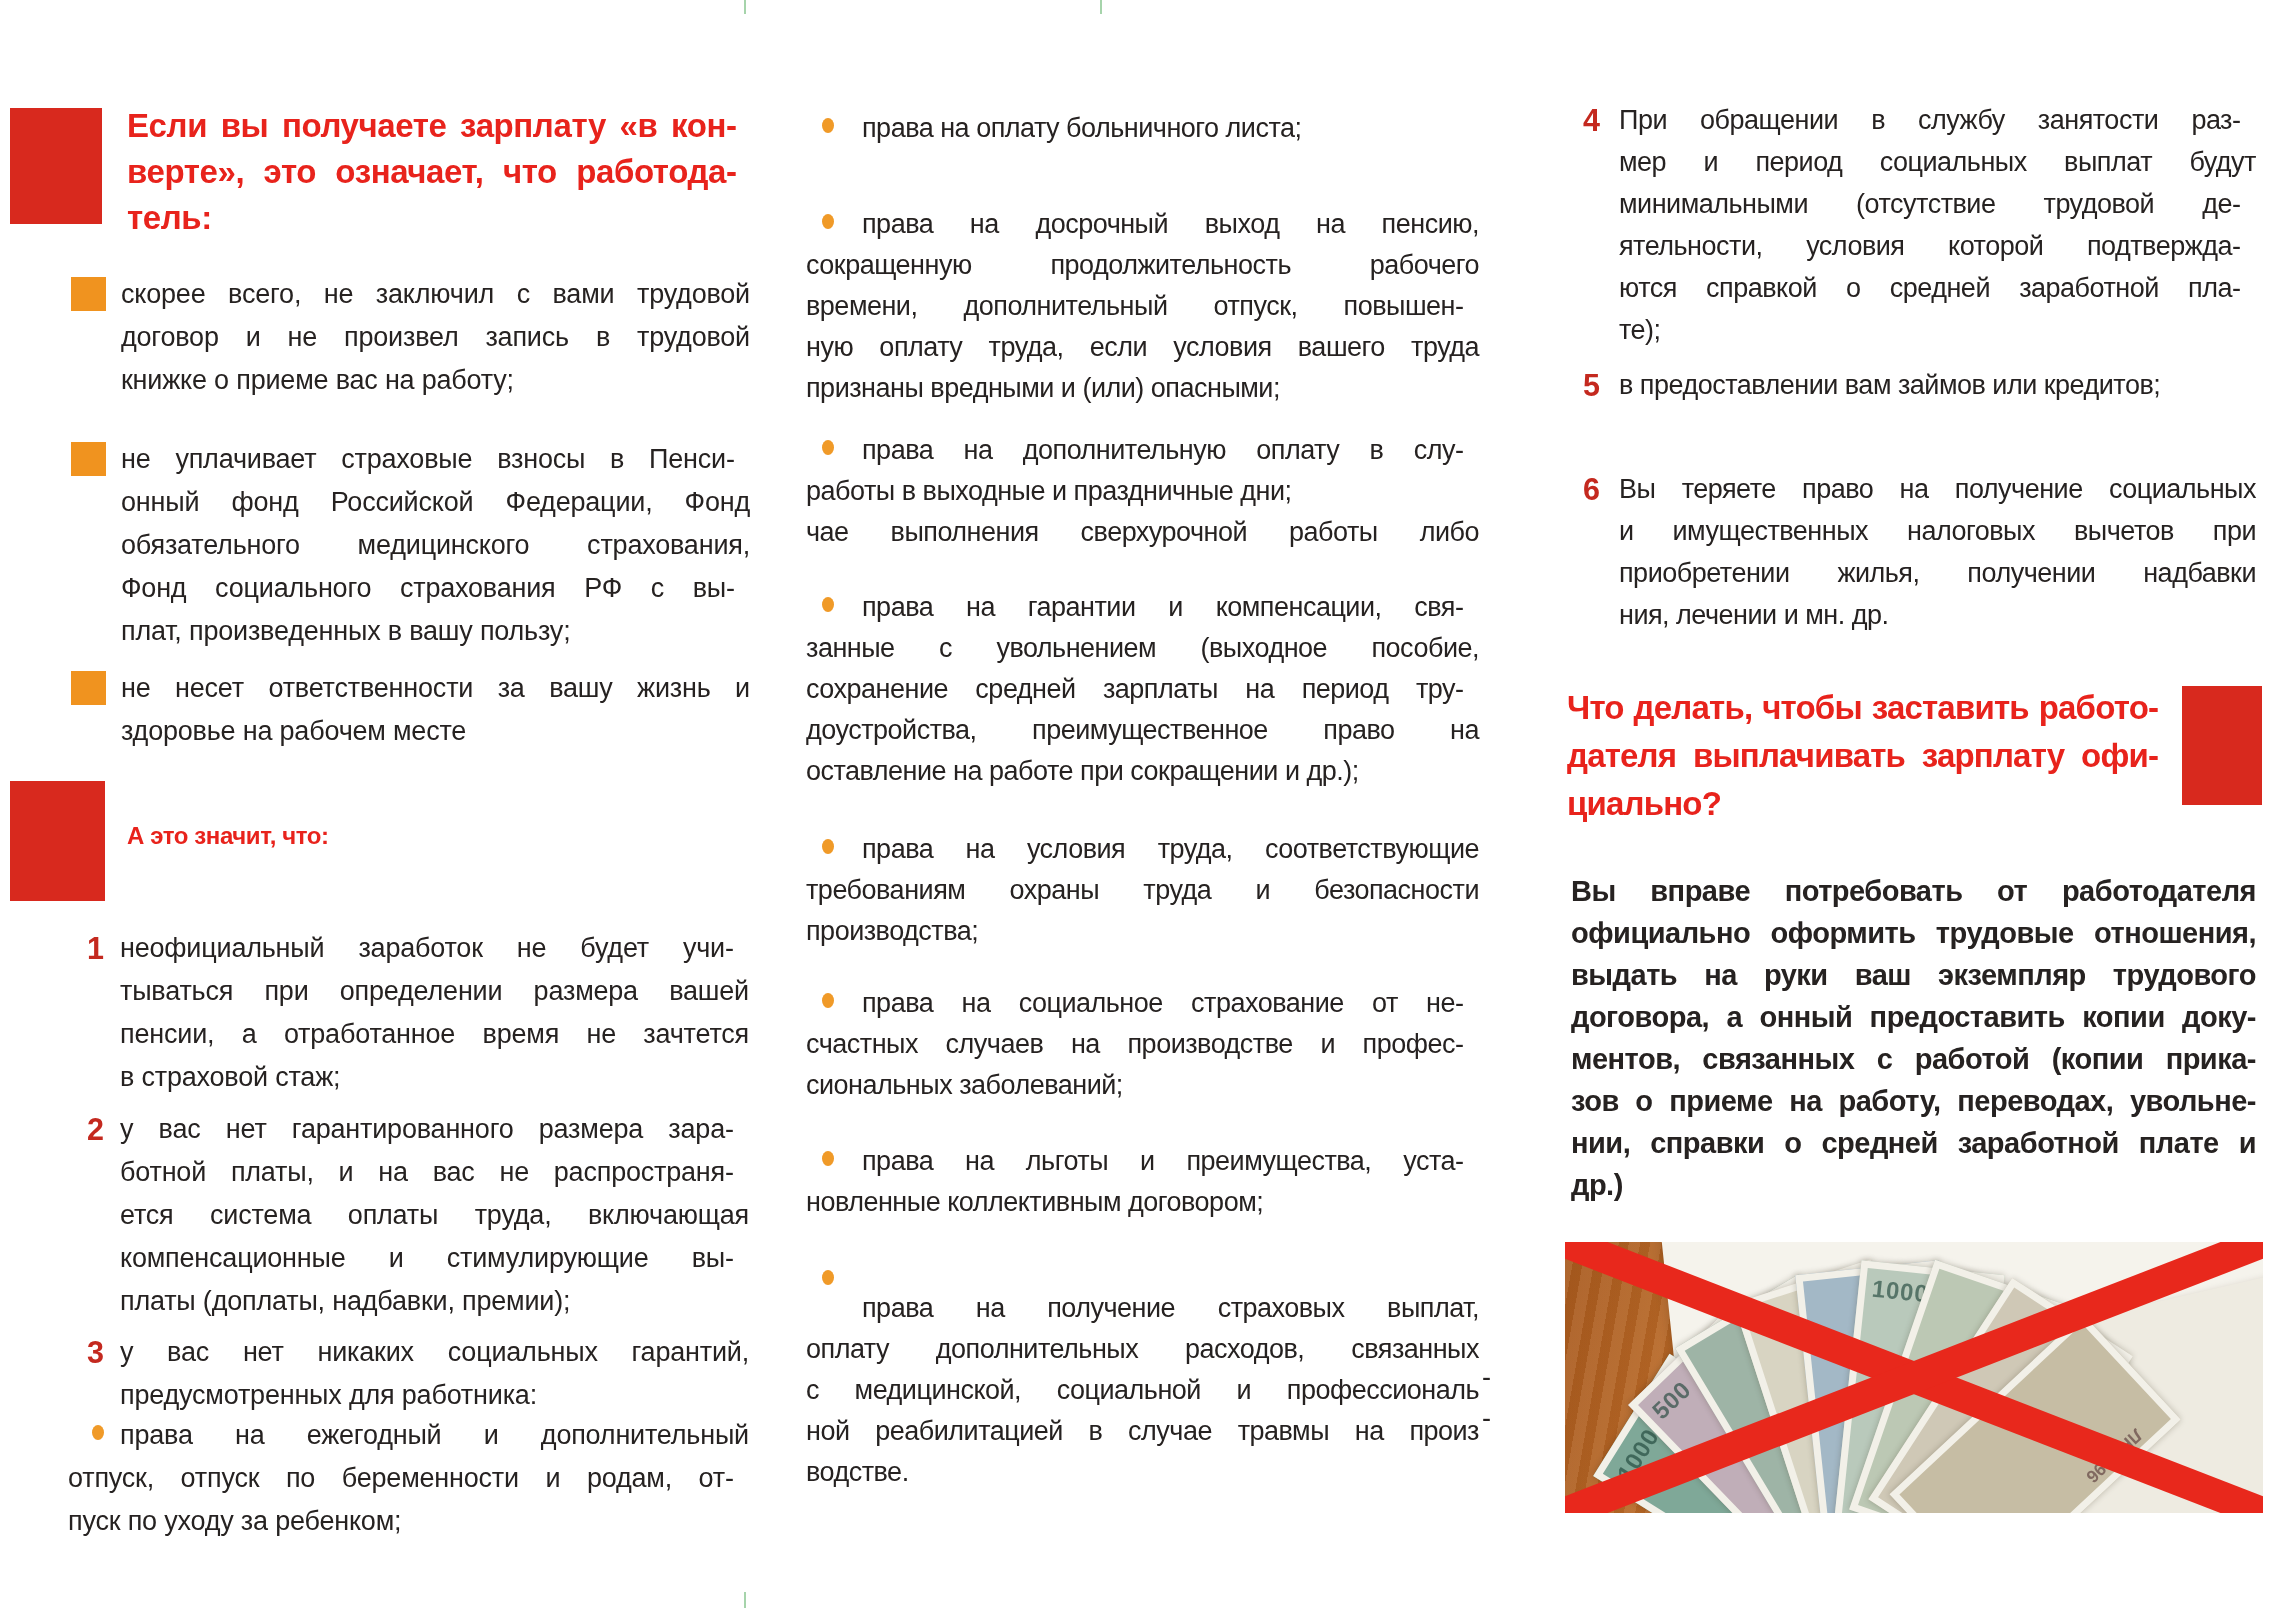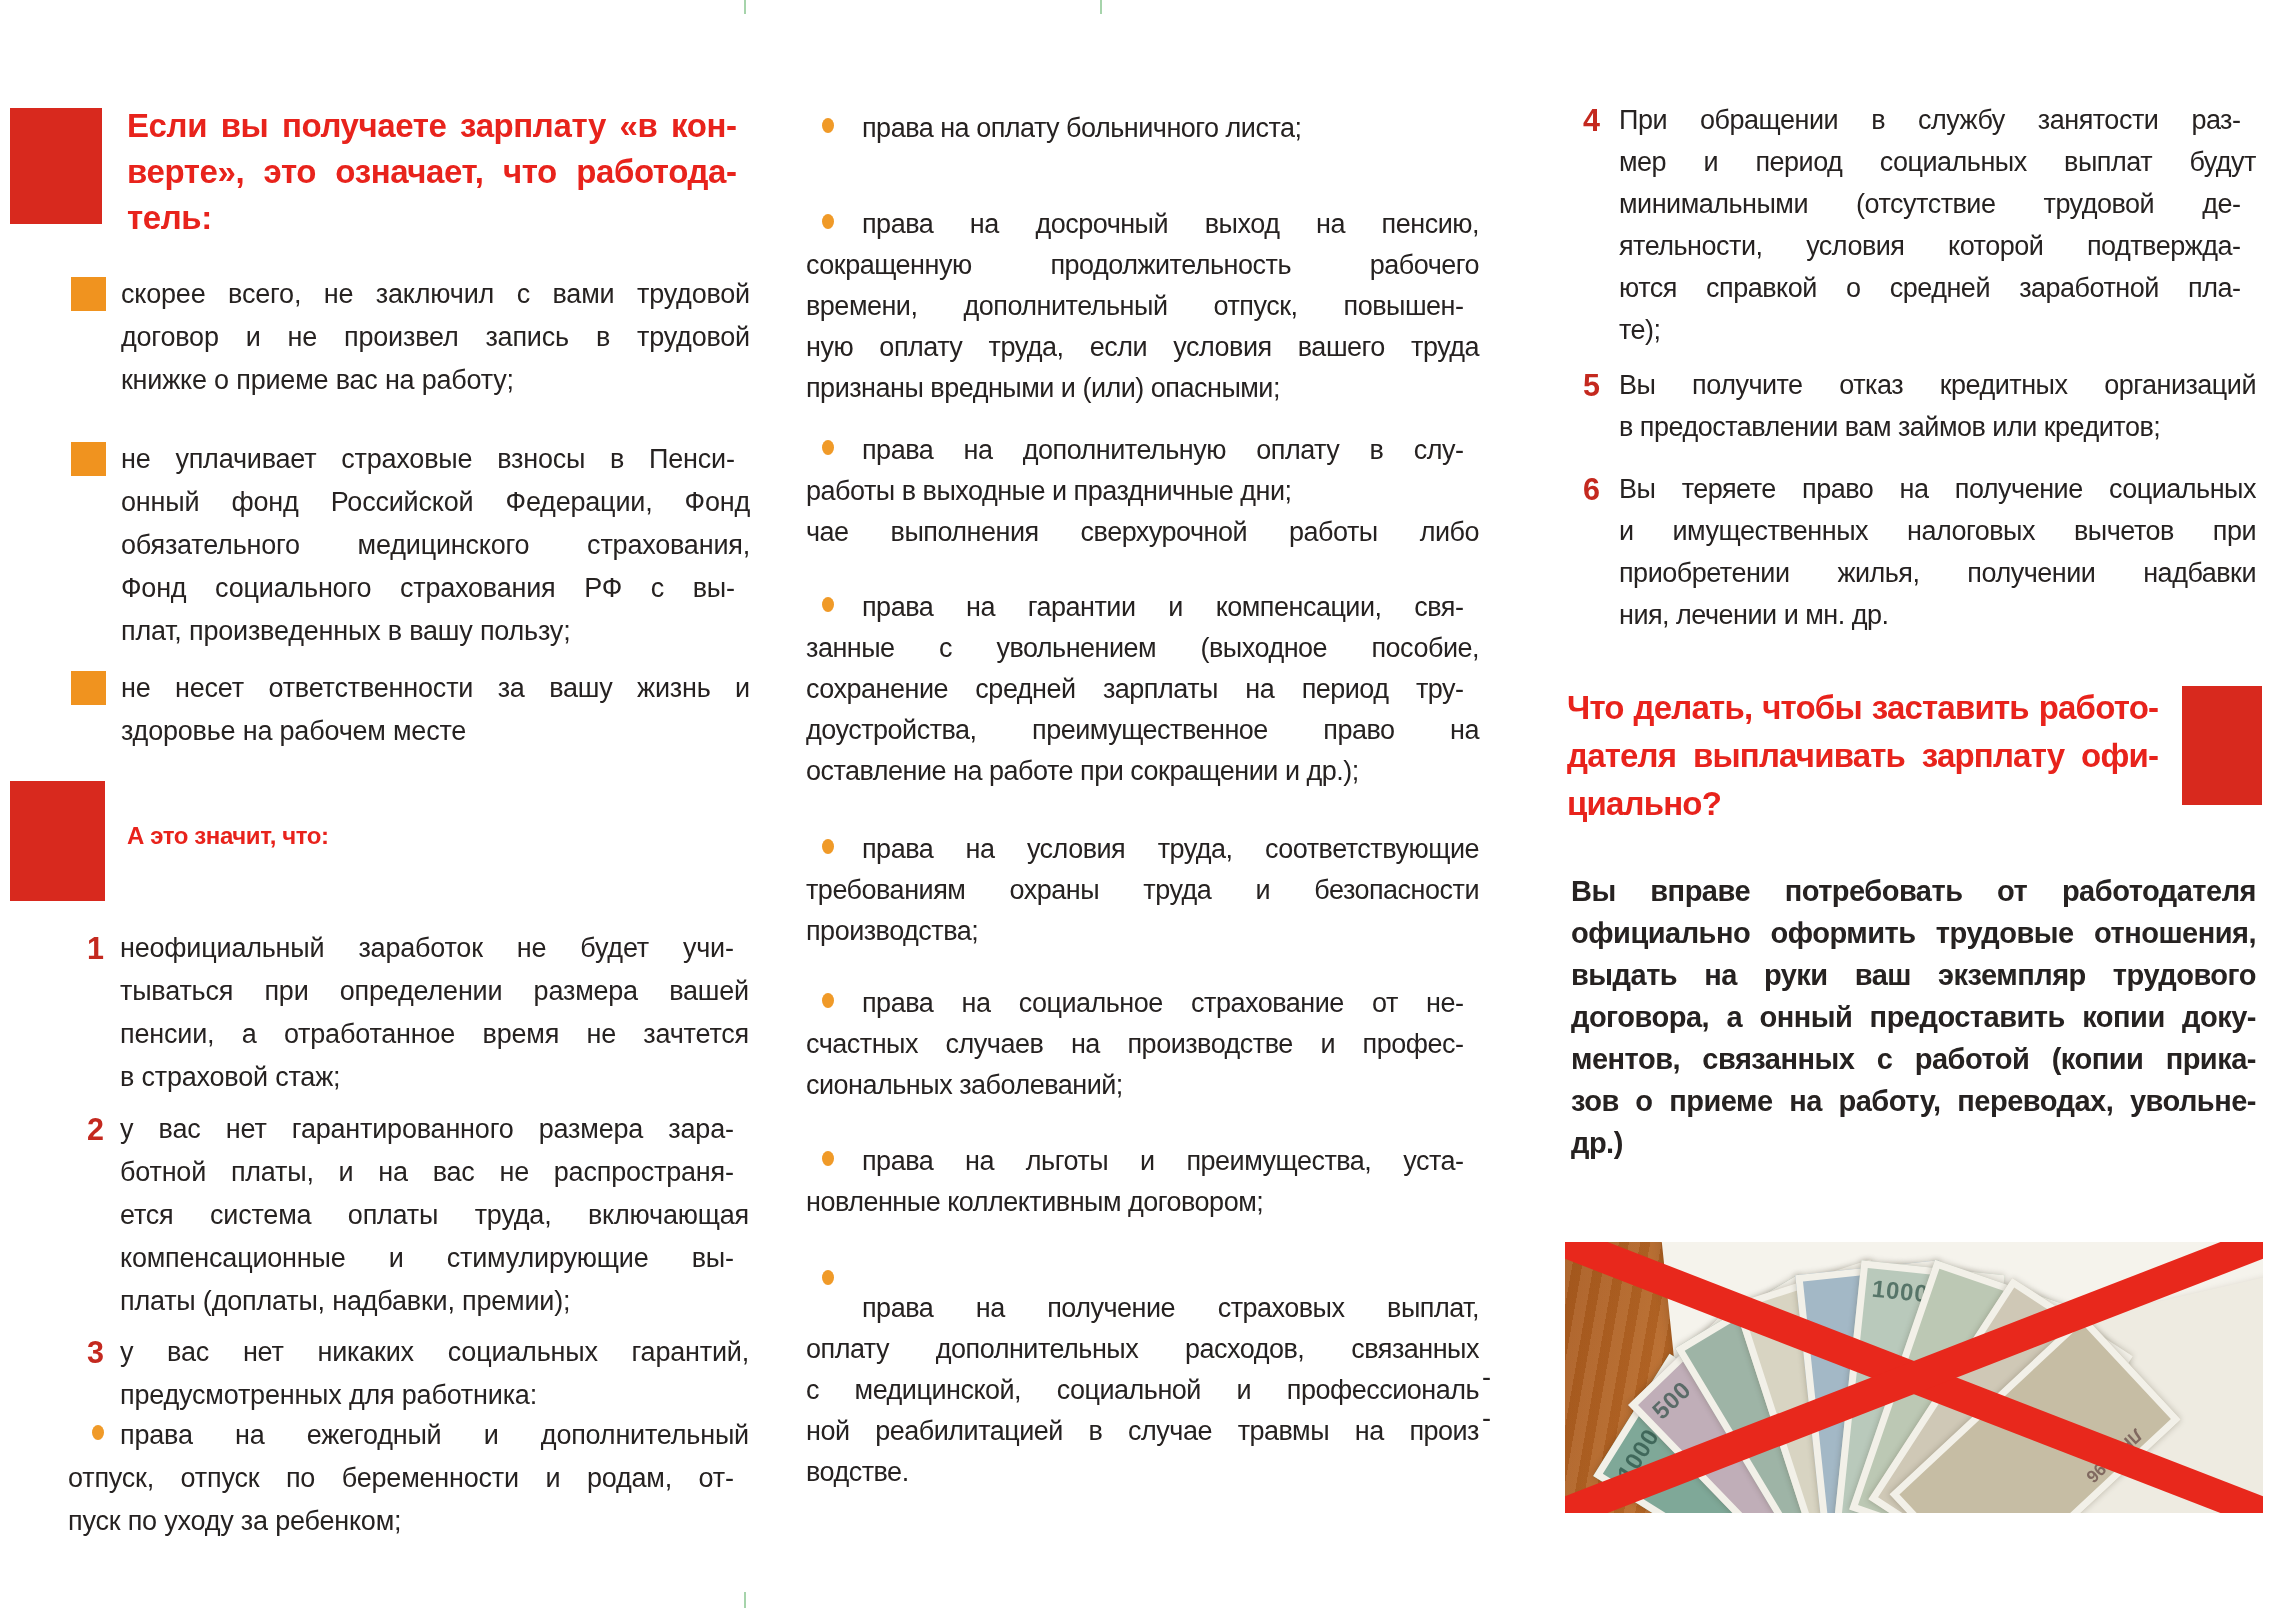--- a/index.html
+++ b/index.html
@@ -181,21 +181,20 @@
   <div class="line"><span class="hyph">-</span>При обращении в службу занятости раз</div>
       <div class="line">мер и период социальных выплат будут</div>
       <div class="line"><span class="hyph">-</span>минимальными (отсутствие трудовой де</div>
       <div class="line"><span class="hyph">-</span>ятельности, условия которой подтвержда</div>
       <div class="line"><span class="hyph">-</span>ются справкой о средней заработной пла</div>
       <div class="line last">те);</div>
     </div>
 
   <div class="block body3" style="left:1619px;top:364px;width:637px;">
     <span class="num" style="left:-53px;top:0;">5</span>
-  <div class="line">Вы получите отказ кредитных организаций</div>
       <div class="line last">в предоставлении вам займов или кредитов;</div>
     </div>
 
   <div class="block body3" style="left:1619px;top:468px;width:637px;">
     <span class="num" style="left:-53px;top:0;">6</span>
   <div class="line">Вы теряете право на получение социальных</div>
       <div class="line">и имущественных налоговых вычетов при</div>
       <div class="line">приобретении жилья, получении надбавки</div>
       <div class="line last">ния, лечении и мн. др.</div>
     </div>
@@ -207,20 +206,21 @@
       <div class="line last">циально?</div>
     </div>
 
   <div class="block boldp" style="left:1571px;top:870px;width:685px;">
       <div class="line">Вы вправе потребовать от работодателя</div>
       <div class="line">официально оформить трудовые отношения,</div>
       <div class="line">выдать на руки ваш экземпляр трудового</div>
       <div class="line">договора, а онный предоставить копии доку-</div>
       <div class="line">ментов, связанных с работой (копии прика-</div>
       <div class="line">зов о приеме на работу, переводах, увольне-</div>
+      <div class="line">нии, справки о средней заработной плате и</div>
       <div class="line last">др.)</div>
     </div>
 
   <div class="photo">
     <div class="grain"></div>
     <div class="env1"></div>
     <div class="env2"></div>
 
     <div class="note" style="transform:rotate(-58deg);background:#7fa898;">
       <span class="lbl">1000</span>

